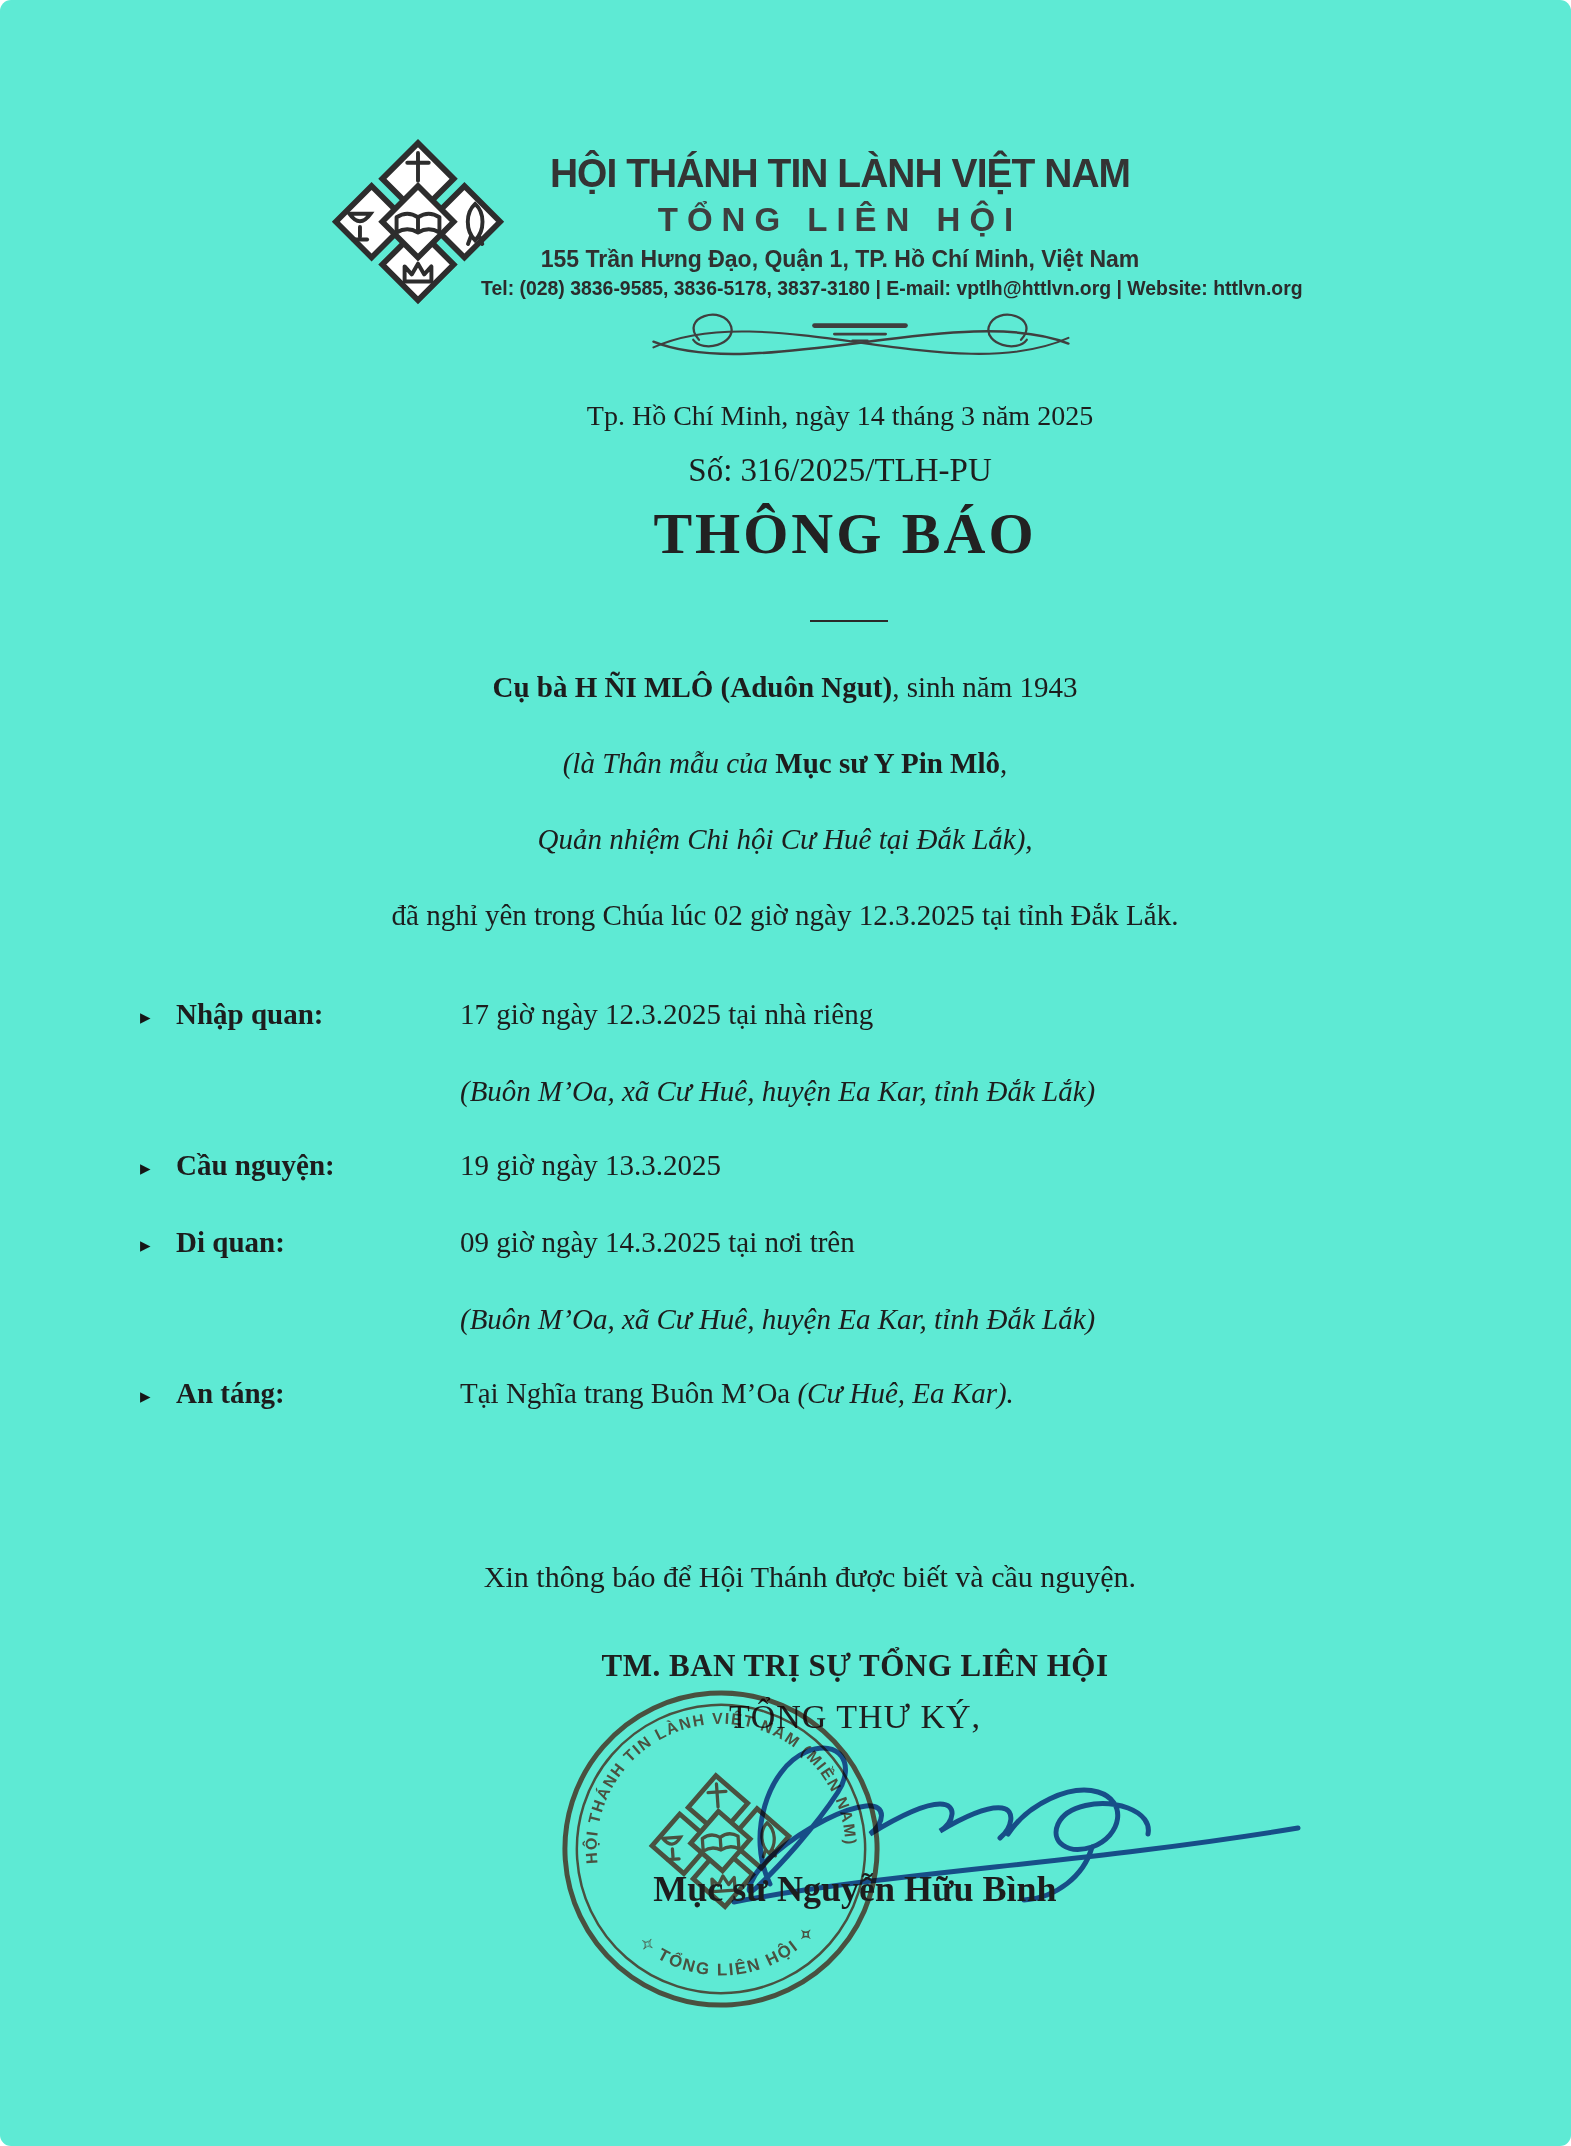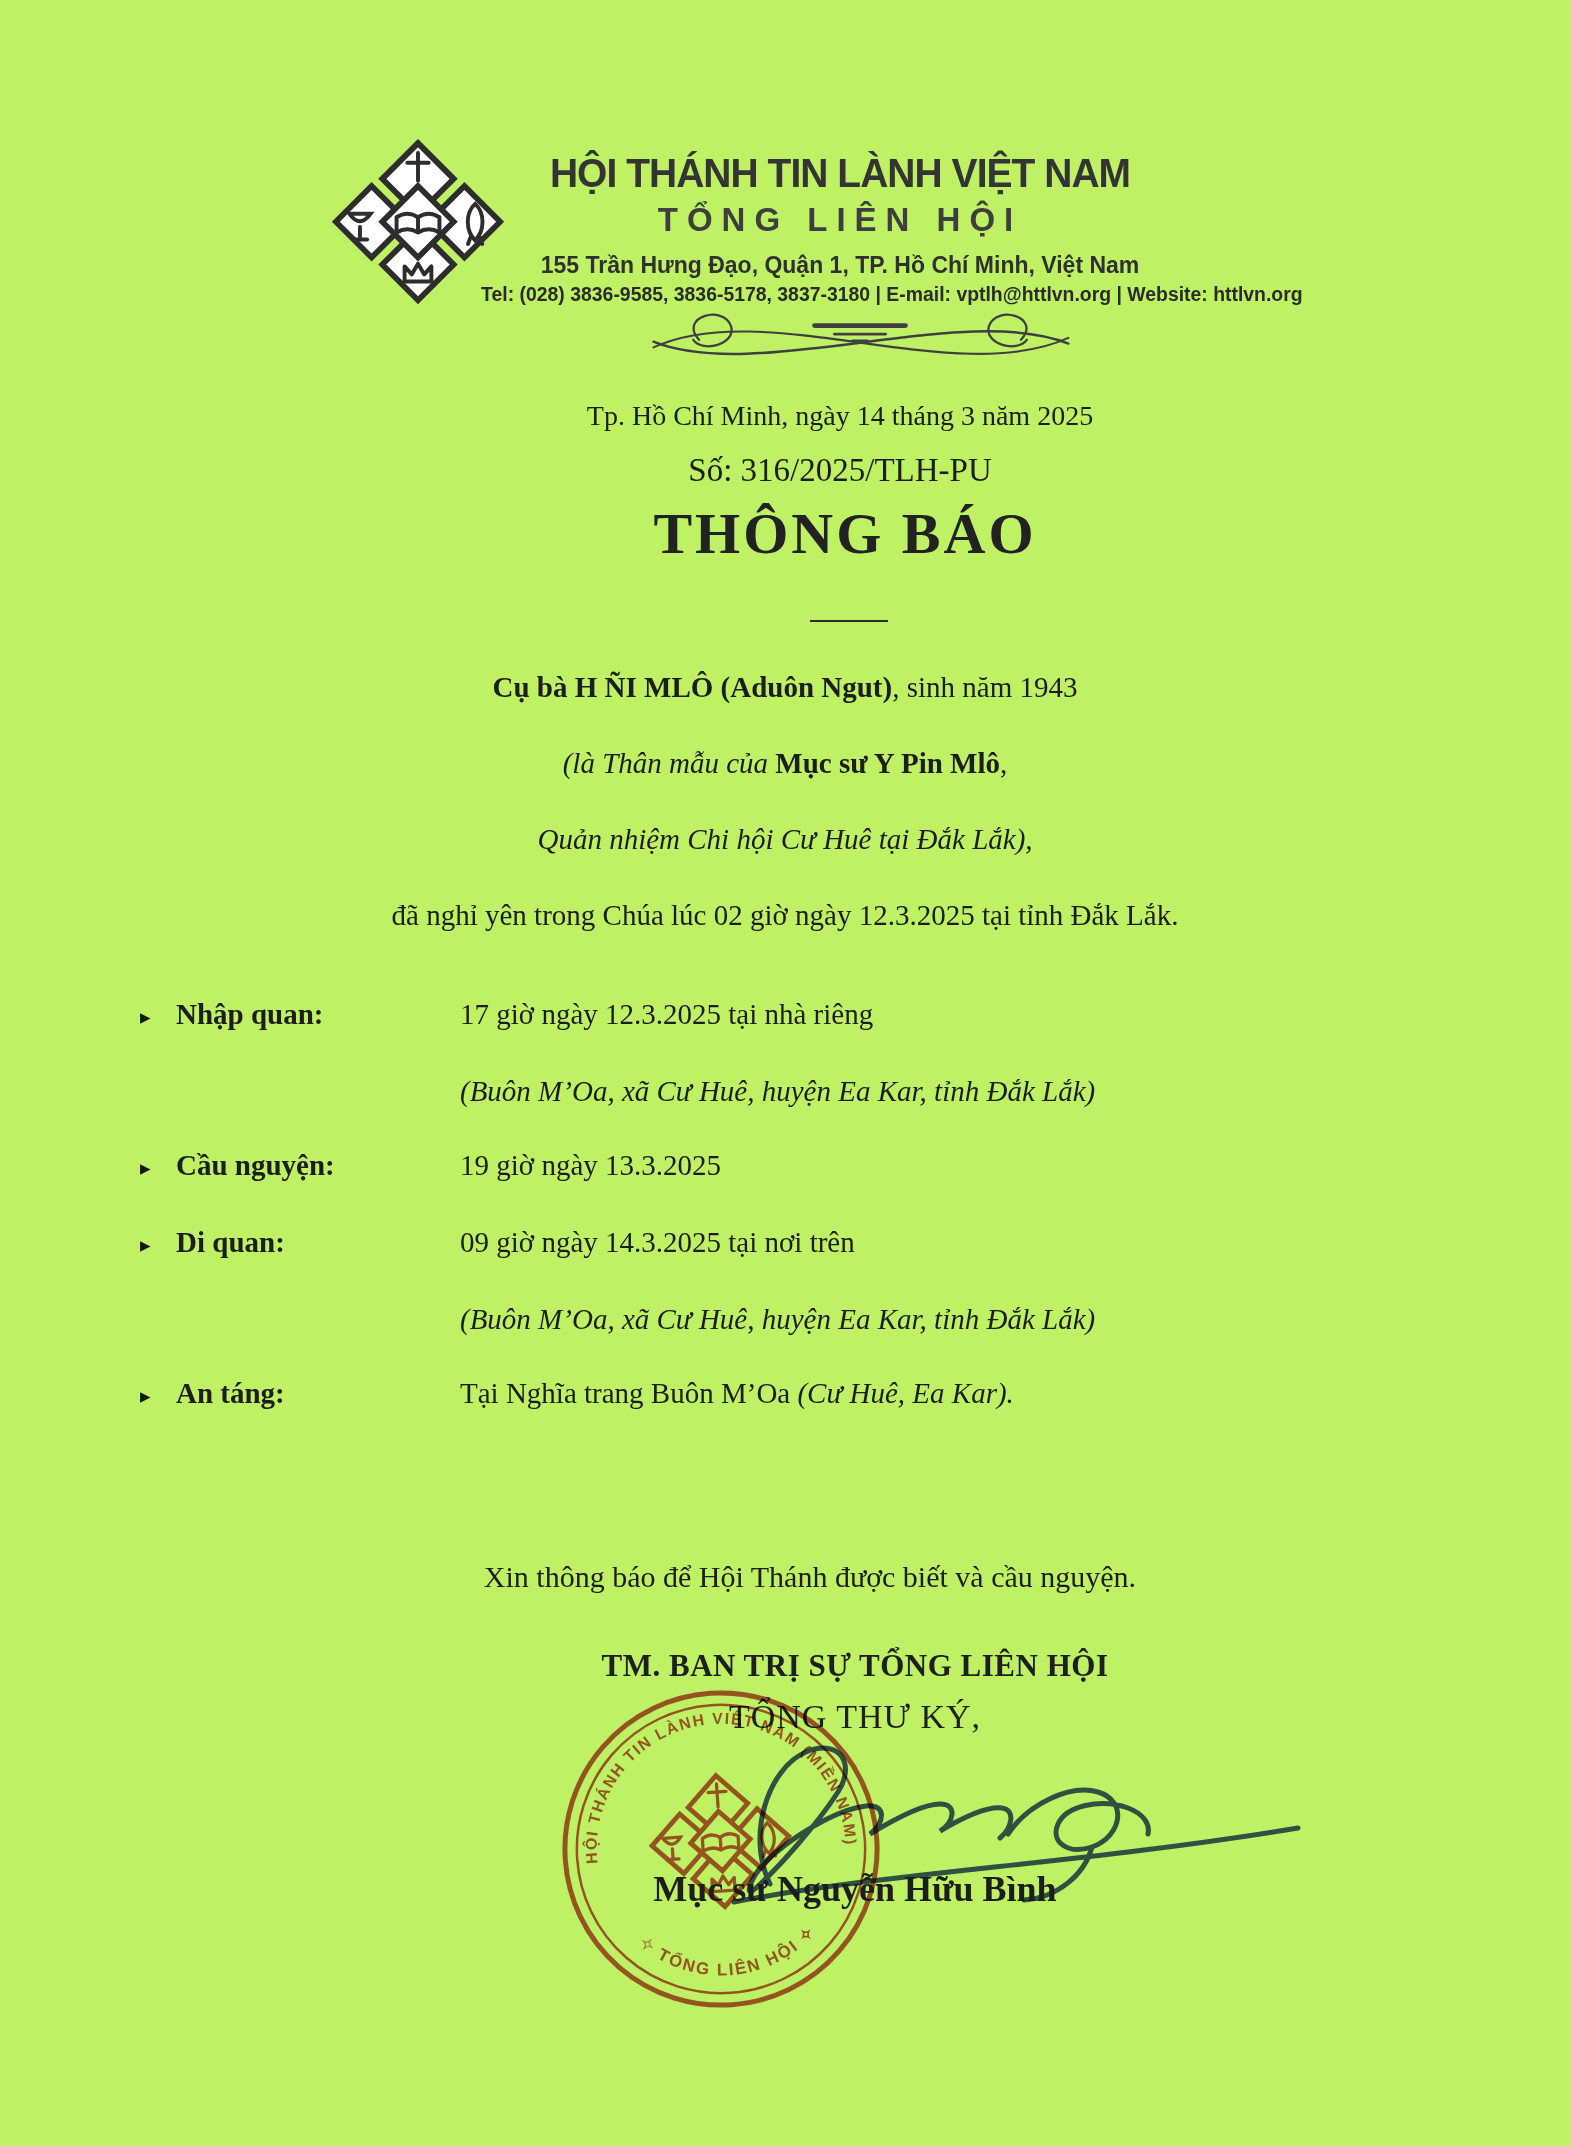--- a/index.html
+++ b/index.html
@@ -1,27 +1,28 @@
 <!DOCTYPE html>
 <html><head>
 <meta charset="utf-8">
 <style>
   html,body{margin:0;padding:0;background:#ffffff;}
   .page{
     position:relative;width:1571px;height:2146px;margin:0 auto;
-    background:#bef264;color:#1d1d1d;overflow:hidden;
+    background:#5eead4;color:#1d1d1d;overflow:hidden;
     font-family:"Liberation Serif", serif;
+    border-radius:11px;
   }
   
   .header-logo{position:absolute;left:324px;top:136px;width:188px;height:200px;color:#2d2d2d;}
   .header-text{position:absolute;left:470px;top:150px;width:740px;text-align:center;
     font-family:"Liberation Sans", sans-serif;color:#2f2f2f;}
   .org-name{font-size:41px;font-weight:700;letter-spacing:-1px;transform:scaleX(.95);transform-origin:center;white-space:nowrap;color:#343434;}
   .org-division{font-size:33px;font-weight:700;letter-spacing:9px;margin-top:4px;color:#3e3e3e;white-space:nowrap;}
-  .org-address{font-size:23px;font-weight:700;margin-top:13px;color:#303030;white-space:nowrap;}
+  .org-address{font-size:23px;font-weight:700;margin-top:7px;color:#303030;white-space:nowrap;}
   .org-contact{font-size:20px;font-weight:700;margin-top:4px;transform:scaleX(.97);transform-origin:center;color:#2b2b2b;white-space:nowrap;}
   .flourish{position:absolute;left:640px;top:300px;width:440px;height:72px;color:#3f3f3f;}
   
   .place-date{position:absolute;top:400px;left:240px;width:1200px;text-align:center;font-size:28px;}
   .ref-number{position:absolute;top:452px;left:240px;width:1200px;text-align:center;font-size:33px;}
   .doc-title{position:absolute;top:500px;left:245px;width:1200px;text-align:center;
     font-size:58px;font-weight:700;letter-spacing:3px;color:#222;}
   .title-rule{position:absolute;top:620px;left:810px;width:78px;height:2px;background:#2a2a2a;}
   
   .intro{position:absolute;top:670px;left:85px;width:1400px;text-align:center;font-size:29px;}

